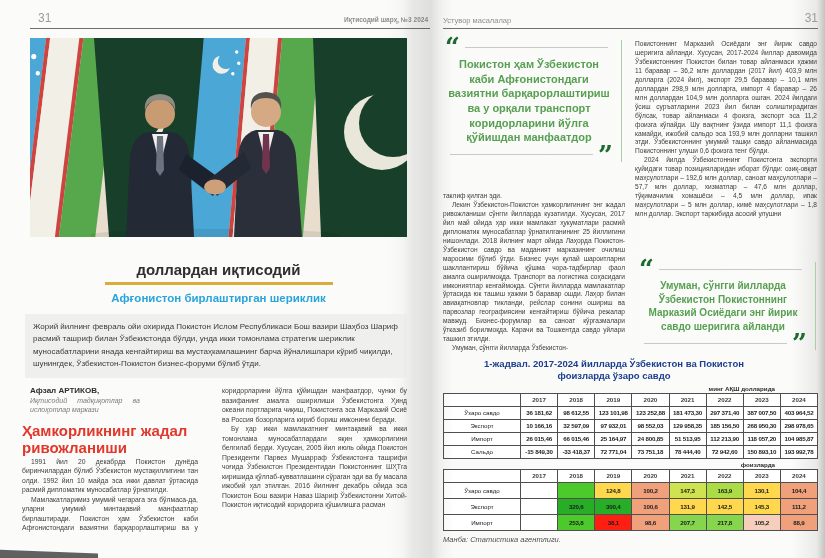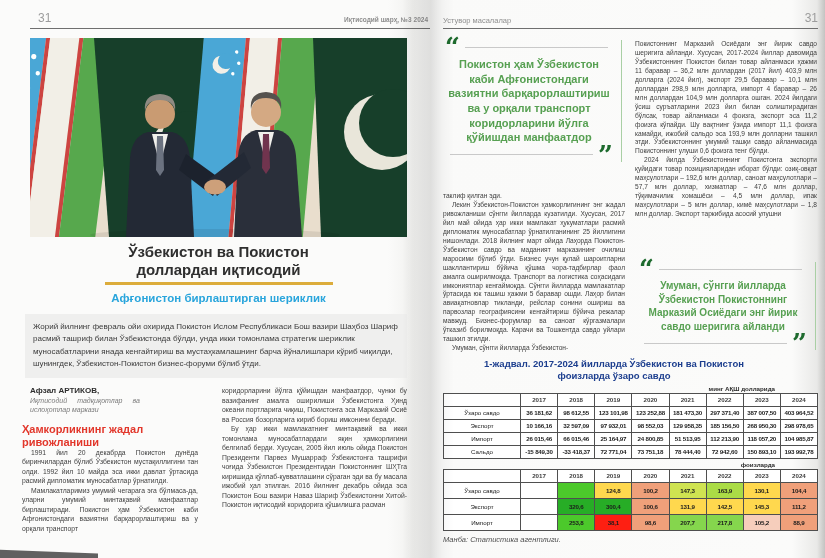--- a/index.html
+++ b/index.html
@@ -33,21 +33,21 @@
   .subtitle{font-size:11.5px;font-weight:bold;color:#29a5dc;}
   
   .lead-box{position:absolute;left:25px;top:314px;width:366px;height:50px;background:#efefee;
        padding:7px 8px;font-size:8px;line-height:1.55;color:#3a3a3a;overflow:hidden;}
   
   .col{position:absolute;overflow:hidden;text-align:justify;}
   .col1{left:22px;top:386px;width:176px;height:148px;}
   .col2{left:222px;top:386px;width:185px;height:148px;}
   .byline-name{font-size:8px;font-weight:bold;color:#2d2d2d;margin:0 0 1px 8px;}
   .byline-org{font-size:7px;font-style:italic;color:#7a7a7a;line-height:1.3;margin-left:8px;width:110px;}
-  .red-head{font-size:11px;font-weight:bold;color:#e2372b;line-height:1.12;margin:9px 0 0;text-align:left;}
+  .red-head{font-size:15px;font-weight:bold;color:#e2372b;line-height:1.12;margin:9px 0 0;text-align:left;}
   .body-text{font-size:6.8px;line-height:1.4;color:#3f3f3f;}
   .body-text p{margin:0;text-indent:9px;}
   
   .colA{left:443px;top:192px;width:182px;height:164px;}
   .colB{left:635px;top:40px;width:182px;height:218px;}
   .rp-body{font-size:6.6px;line-height:1.36;}
   
   .pull-quote{position:absolute;border-right:1px solid #a9cfa4;padding:0 8px 0 2px;}
   .quote1{left:443px;top:40px;width:168px;}
   .quote2{left:637px;top:262px;width:168px;}
@@ -137,21 +137,21 @@
       <g>
         <path d="M156,116 L192,142 L183,158 L149,132 Z" fill="#1c222d"></path>
         <path d="M214,114 L178,142 L187,158 L221,130 Z" fill="#232935"></path>
         <ellipse cx="185" cy="149" rx="11" ry="7.5" fill="#cda07a"></ellipse>
       </g>
     </svg>
   </div>
 
   <div class="title-block">
     <div class="title-main">
-      <span>Ўзбекистон ва Покистон</span><br>
+      <br>
       <span>доллардан иқтисодий</span>
     </div>
     <div class="gold-bar"></div>
     <div class="subtitle">Афғонистон бирлаштирган шериклик</div>
   </div>
 
   <div class="lead-box">Жорий йилнинг февраль ойи охирида Покистон Ислом Республикаси Бош вазири Шаҳбоз Шариф расмий ташриф билан Ўзбекистонда бўлди, унда икки томонлама стратегик шериклик муносабатларини янада кенгайтириш ва мустаҳкамлашнинг барча йўналишлари кўриб чиқилди, шунингдек, Ўзбекистон-Покистон бизнес-форуми бўлиб ўтди.</div>
 
   <div class="col col1">
     <div class="byline-name">Афзал АРТИКОВ,</div>

